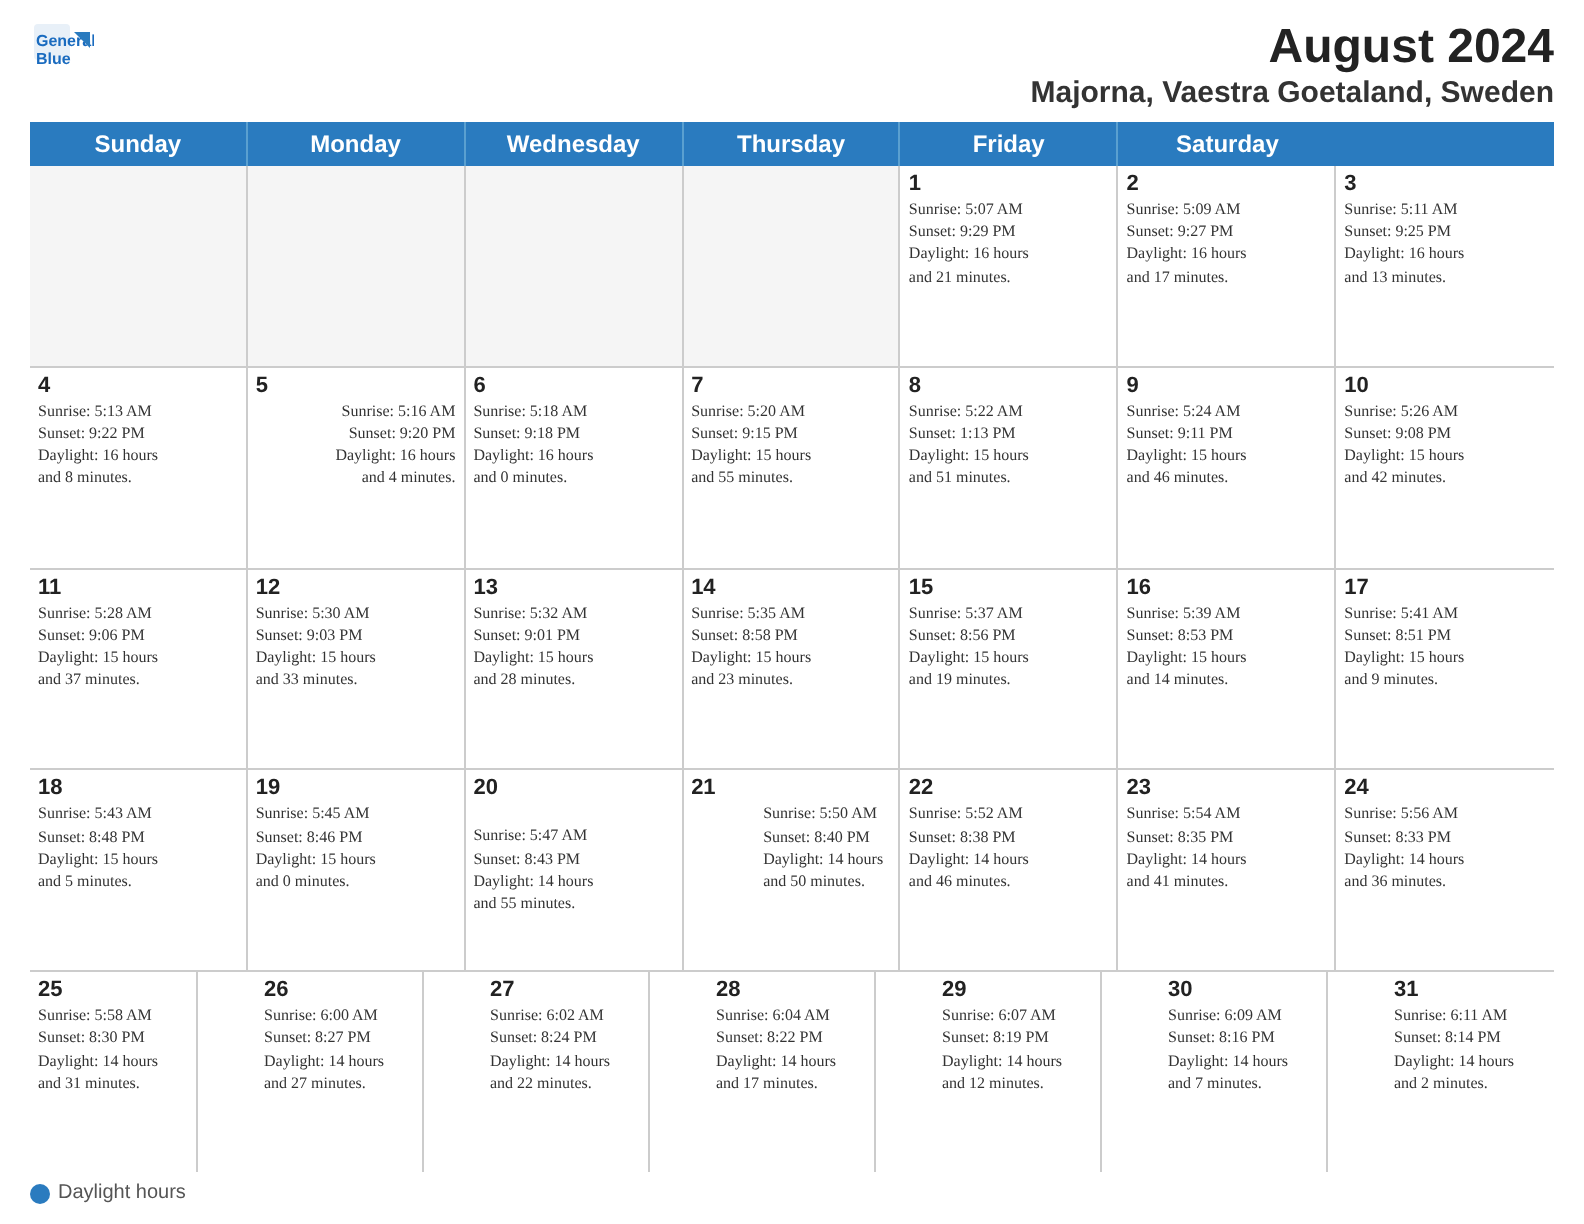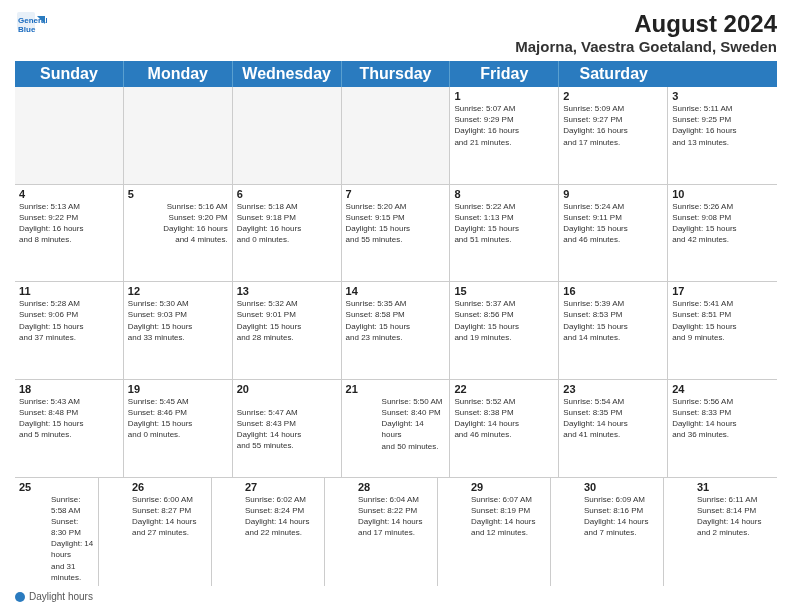--- a/index.html
+++ b/index.html
@@ -47,21 +47,21 @@
       flex-direction: column;
     }
     .cal-header-row {
       display: grid;
       grid-template-columns: repeat(7, 1fr);
       background: #2a7bbf;
     }
     .cal-header-cell {
       color: #fff;
       text-align: center;
-      font-size: 16px;
+      font-size: 12px;
       font-weight: bold;
       padding: 4px 2px;
       border-right: 1px solid #5aa0d0;
     }
     .cal-header-cell:last-child { border-right: none; }
     .cal-body {
       flex: 1;
       display: flex;
       flex-direction: column;
     }
@@ -87,20 +87,21 @@
       font-size: 11px;
       font-weight: bold;
       color: #222;
       display: block;
       margin-bottom: 1px;
     }
     .day-info {
       font-size: 8px;
       color: #333;
       line-height: 1.4;
+      font-family: Liberation Serif, serif;
     }
     .footer {
       margin-top: 5px;
       font-size: 10px;
       color: #555;
       display: flex;
       align-items: center;
       gap: 4px;
     }
     .footer-dot {
@@ -321,21 +322,21 @@
             <span class="day-number">24</span>
             <div class="day-info" style="white-space: pre-line;">Sunrise: 5:56 AM
 Sunset: 8:33 PM
 Daylight: 14 hours
 and 36 minutes.</div>
           </div>
         </div>
         <div class="cal-week">
           <div class="cal-cell">
             <span class="day-number">25</span>
-            <div class="day-info" style="white-space: pre-line; margin-left: 32px;">Sunrise: 5:58 AM
+            <div class="day-info" style="white-space: pre-line;">Sunrise: 5:58 AM
 Sunset: 8:30 PM
 Daylight: 14 hours
 and 31 minutes.</div>
           </div>
           <div class="cal-cell">
             <span class="day-number">26</span>
             <div class="day-info" style="white-space: pre-line;">Sunrise: 6:00 AM
 Sunset: 8:27 PM
 Daylight: 14 hours
 and 27 minutes.</div>

